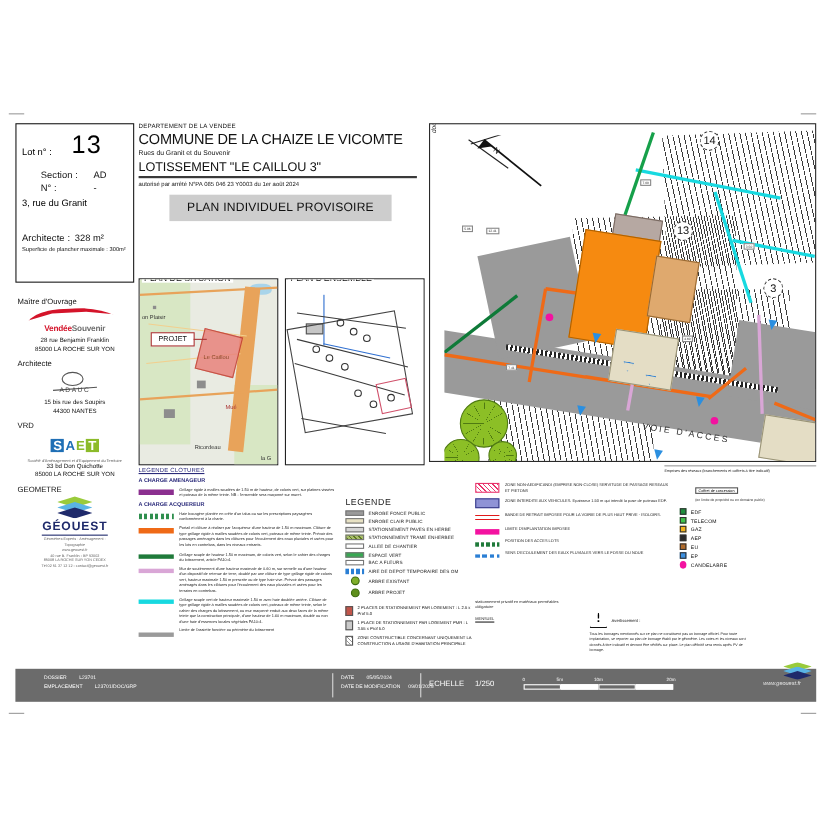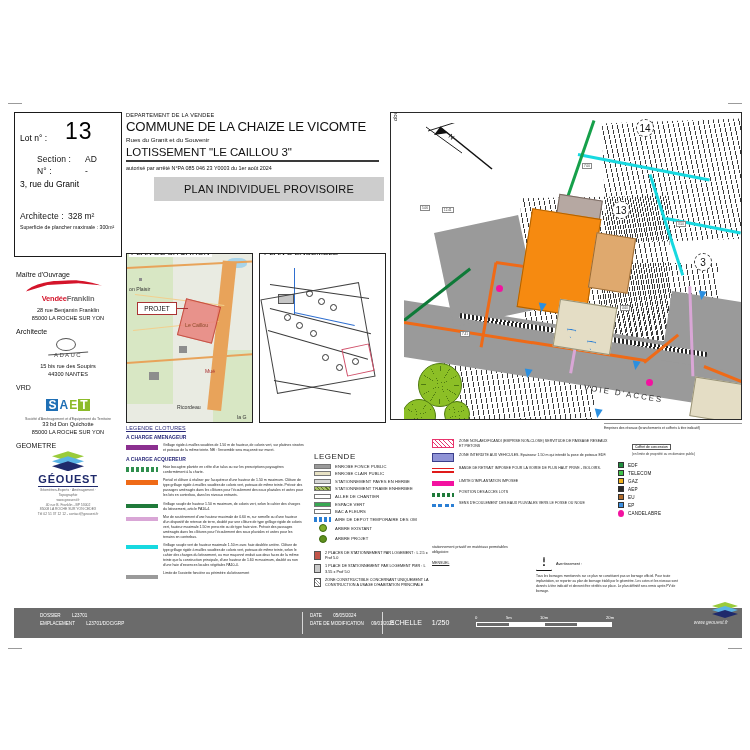--- a/index.html
+++ b/index.html
@@ -94,21 +94,21 @@
 
   
   .header { position: absolute; left: 118px; top: 7px; width: 260px; }
   .dept { font-size: 5.6px; color: #111; letter-spacing: .2px; }
   .commune { font-size: 13.2px; color: #111; letter-spacing: -.2px; margin-top: 1px; }
   .rues { font-size: 6.2px; color: #111; margin-top: 2px; }
   .lotissement { font-size: 11.5px; color: #111; margin-top: 3px; letter-spacing: -.1px; }
   .hr-thick { height: 1.6px; background: #3a3a3a; margin-top: 2px; width: 253px; }
   .autorise { font-size: 5.4px; color: #111; margin-top: 3px; }
   .plan-banner {
-    margin: 6px 0 0 28px; width: 230px; height: 24px;
+    margin: 6px 0 0 28px; width: 202px; height: 24px;
     background: #cdcdcd; display: flex; align-items: center; justify-content: center;
     font-size: 11px; color: #111; letter-spacing: .2px;
   }
 
   
   .inset-wrap { position: absolute; left: 118px; top: 148px; width: 260px; height: 170px; }
   .inset { position: absolute; top: 0; border: 1px solid #222; overflow: hidden; }
   .inset-title {
     position: absolute; z-index: 5; background: #fff; font-size: 8px;
     padding: 0 2px; color: #111; top: -6px;
@@ -338,21 +338,21 @@
       </div>
       <div class="sup-note">Superficie de plancher maximale : 300m²</div>
     </div>
 
     <div class="partners">
 
       <div class="p-title">Maître d'Ouvrage</div>
       <div class="p-block">
         <div class="vh-logo">
           <div class="vh-swoosh"></div>
-          <div class="vh-text"><span>Vendée</span><i>Franklin</i></div>
+          <div class="vh-text"><span>Vendée</span><i>Souvenir</i></div>
         </div>
         <div class="p-line">28 rue Benjamin Franklin</div>
         <div class="p-line">85000 LA ROCHE SUR YON</div>
       </div>
 
       <div class="p-title">Architecte</div>
       <div class="p-block">
         <div class="ad-logo">
           <div class="ad-circ"></div>
           <div class="ad-tail"></div>

